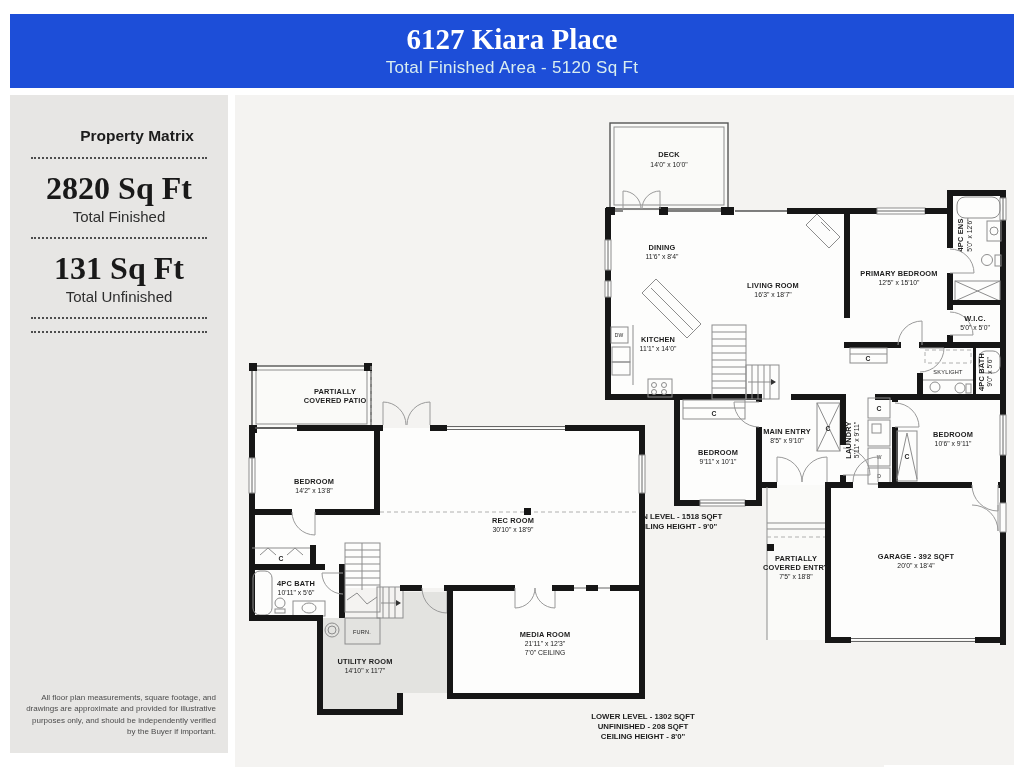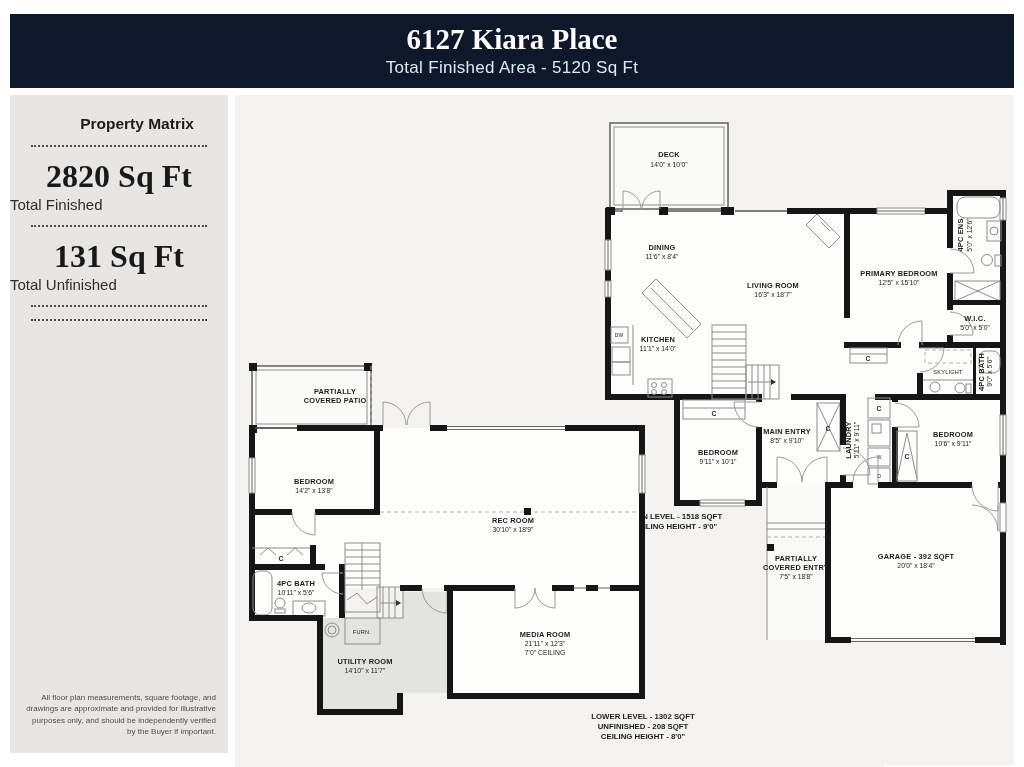--- a/index.html
+++ b/index.html
@@ -1,27 +1,27 @@
 <!DOCTYPE html>
 <html><head>
 <meta charset="utf-8">
 <style>
   html,body{margin:0;padding:0;background:#ffffff;width:1024px;height:767px;position:relative;
     font-family:"Liberation Sans",sans-serif;overflow:hidden;}
-  .header{position:absolute;left:10px;top:14px;width:1004px;height:74px;background:#0f172a;
+  .header{position:absolute;left:10px;top:14px;width:1004px;height:74px;background:#1d4ed8;
     display:flex;flex-direction:column;align-items:center;justify-content:center;}
   .header-title{color:#ffffff;font-family:"Liberation Serif",serif;font-weight:bold;
     font-size:29px;line-height:1.05;}
   .header-sub{color:#d8edf0;font-size:17px;margin-top:3px;letter-spacing:.3px;}
   .sidebar{position:absolute;left:10px;top:95px;width:218px;height:658px;background:#e7e6e4;}
-  .sb-title{font-size:15.5px;font-weight:bold;color:#1c1c1c;text-align:center;margin-top:20px;padding-left:36px;}
+  .sb-title{font-size:15.5px;font-weight:bold;color:#1c1c1c;text-align:center;margin-top:32px;padding-left:36px;}
   .dots{border-top:2px dotted #4d4d4d;width:176px;margin:12px auto 0 auto;height:0;}
   .stat-val{font-family:"Liberation Serif",serif;font-weight:bold;font-size:32px;color:#191919;
     text-align:center;margin-top:11px;}
-  .stat-lbl{font-size:15px;color:#2e2e2e;margin-top:1px;margin-bottom:10px;}
+  .stat-lbl{font-size:15px;color:#2e2e2e;text-align:center;margin-top:1px;margin-bottom:10px;}
   .disclaimer{position:absolute;bottom:16px;left:12px;right:12px;font-size:8px;line-height:1.4;
     color:#4c4c4c;text-align:right;}
   .plan-area{position:absolute;left:235px;top:95px;width:779px;height:686px;background:#f4f3f1;}
   .mls-notch{position:absolute;right:0;bottom:-8px;width:130px;height:24px;background:#ffffff;
     display:flex;align-items:center;justify-content:flex-end;padding-right:6px;box-sizing:border-box;}
   .mls-notch span{color:#c6c4c2;font-size:13px;}
   
   svg text{font-family:"Liberation Sans",sans-serif;fill:#1c1c1c;text-anchor:middle;}
   .rm{font-size:7.4px;font-weight:bold;letter-spacing:.2px;}
   .dm{font-size:6.8px;}

